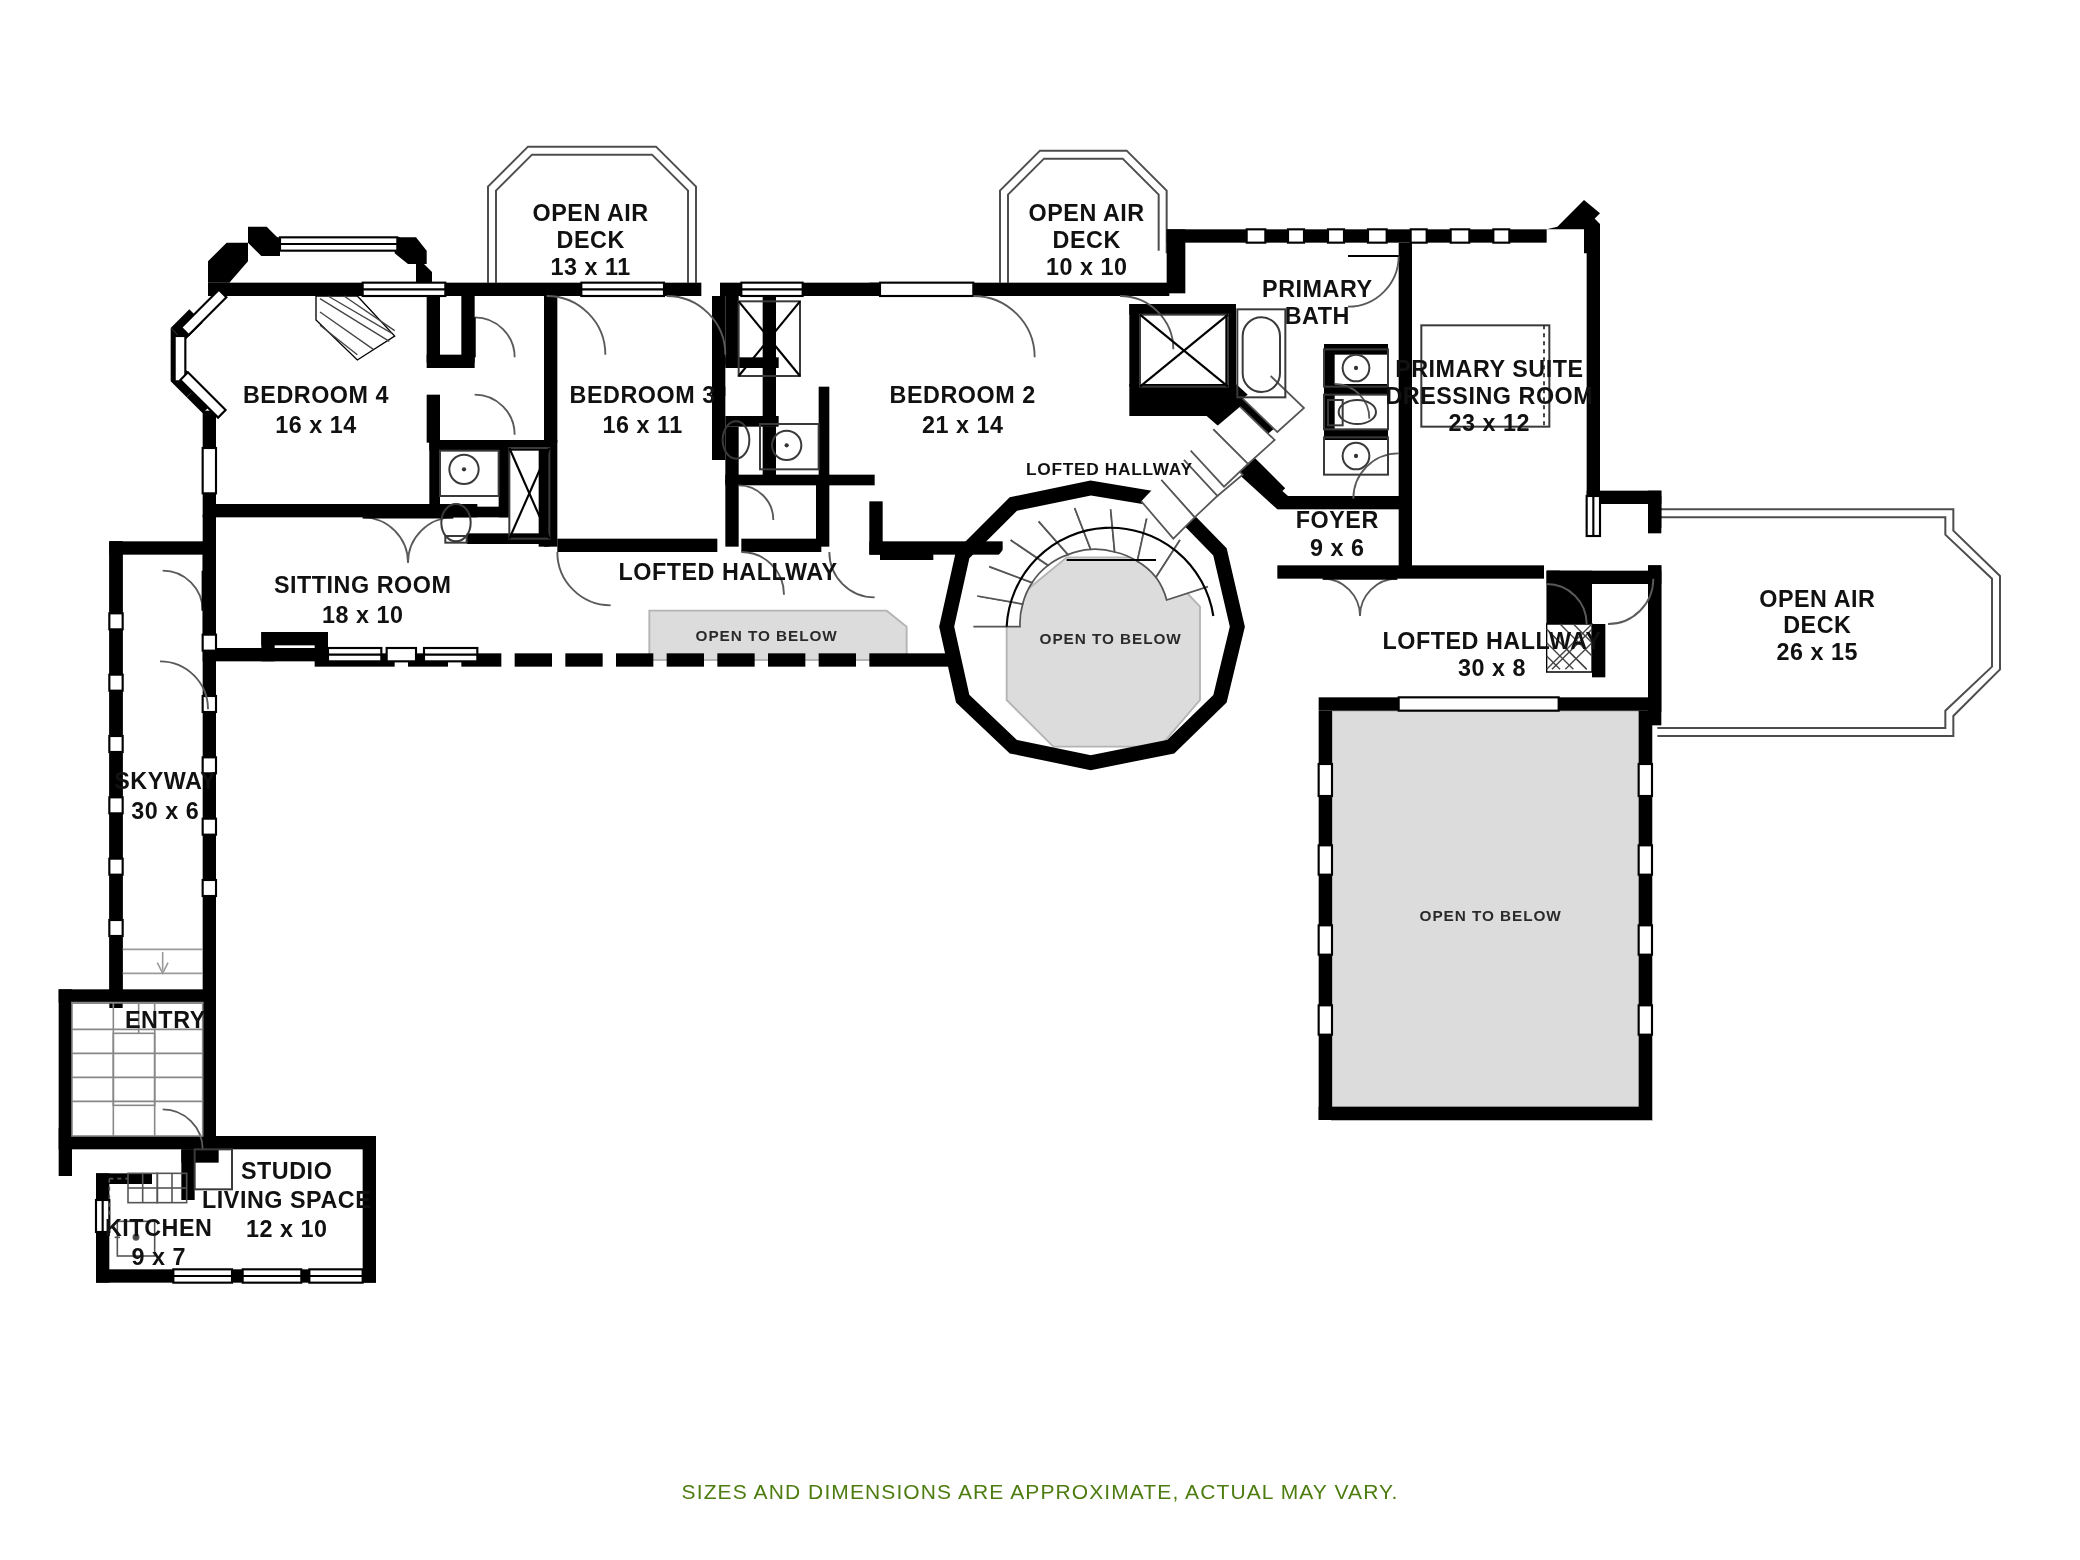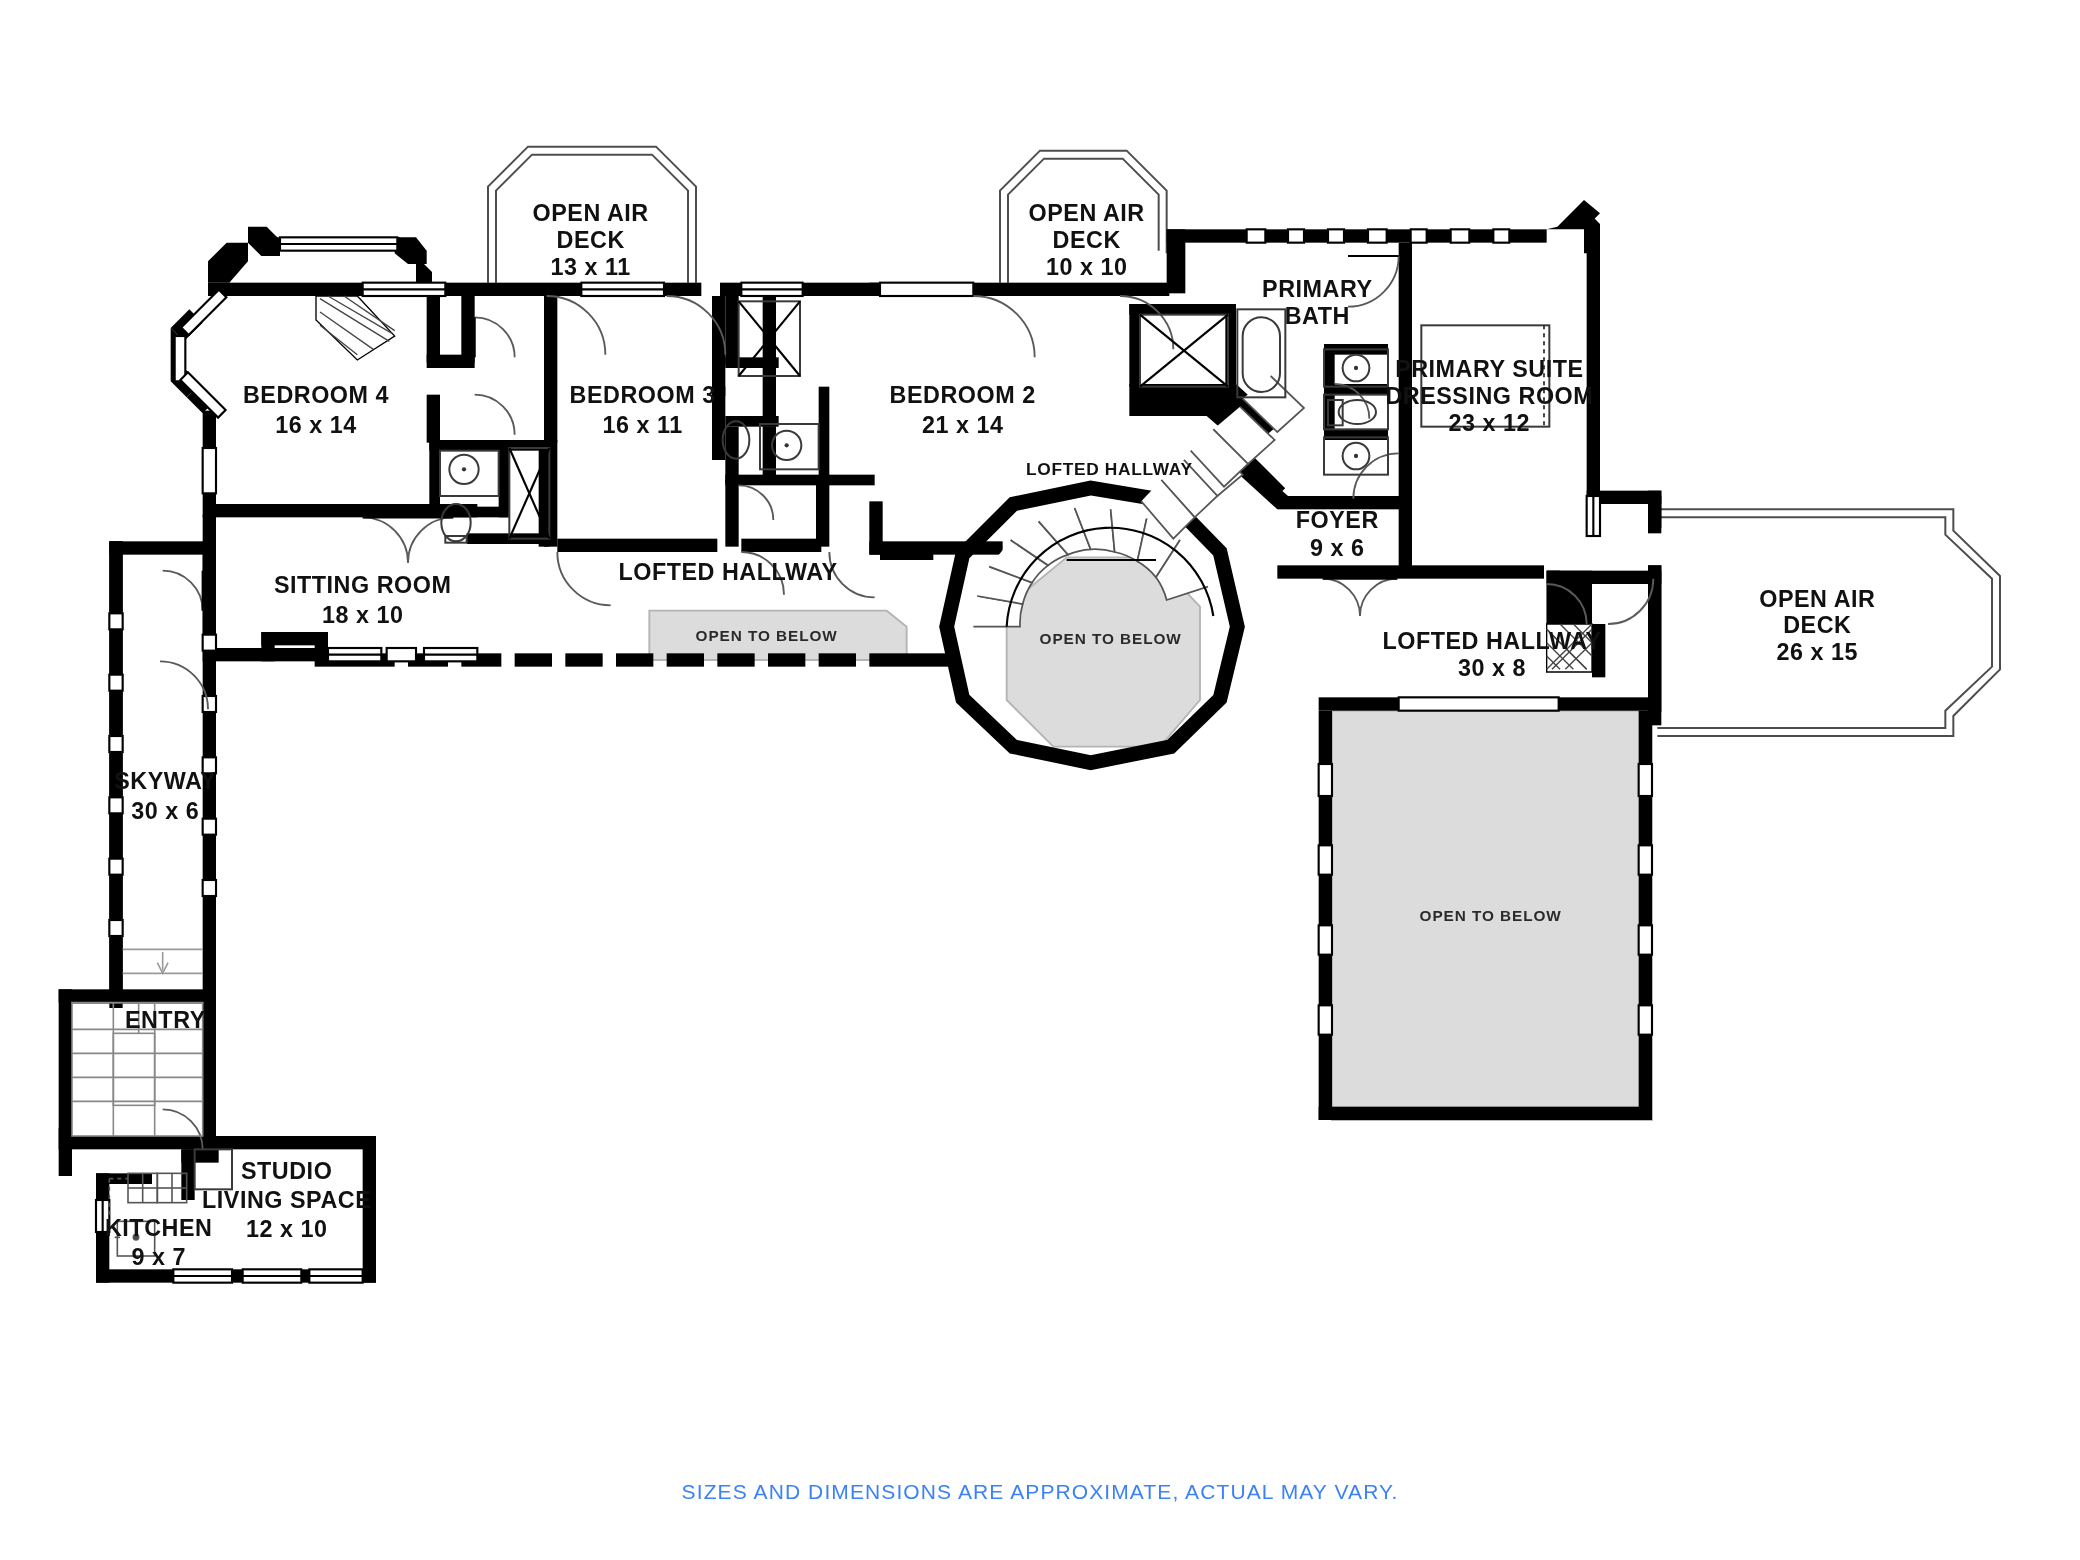--- a/index.html
+++ b/index.html
@@ -69,21 +69,21 @@
   .disclaimer {
     position: absolute;
     left: 0;
     top: 1480px;
     width: 2080px;
     text-align: center;
     font-family: "Liberation Sans", sans-serif;
     font-size: 21px;
     font-weight: 400;
     letter-spacing: 1.1px;
-    color: #3b82f6;
+    color: #4d7c0f;
   }
 </style>
 </head>
 <body>
 
 <div id="plan-root">
 
 <svg id="floorplan" viewBox="0 0 1560 1170" preserveAspectRatio="xMidYMid meet">
 
   <g>

